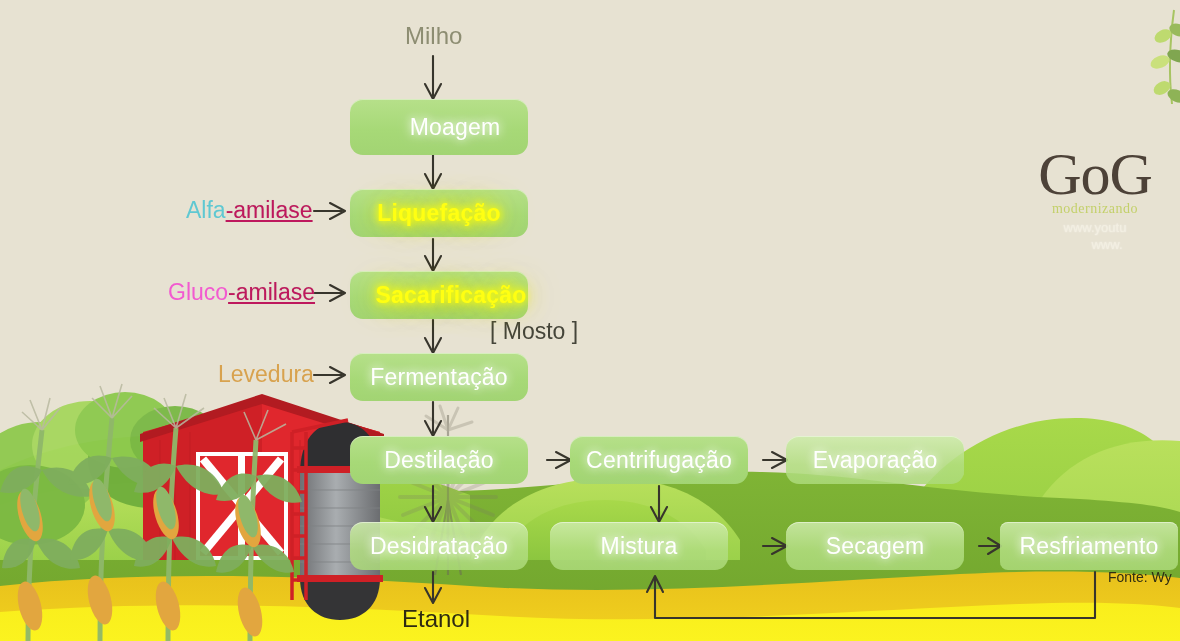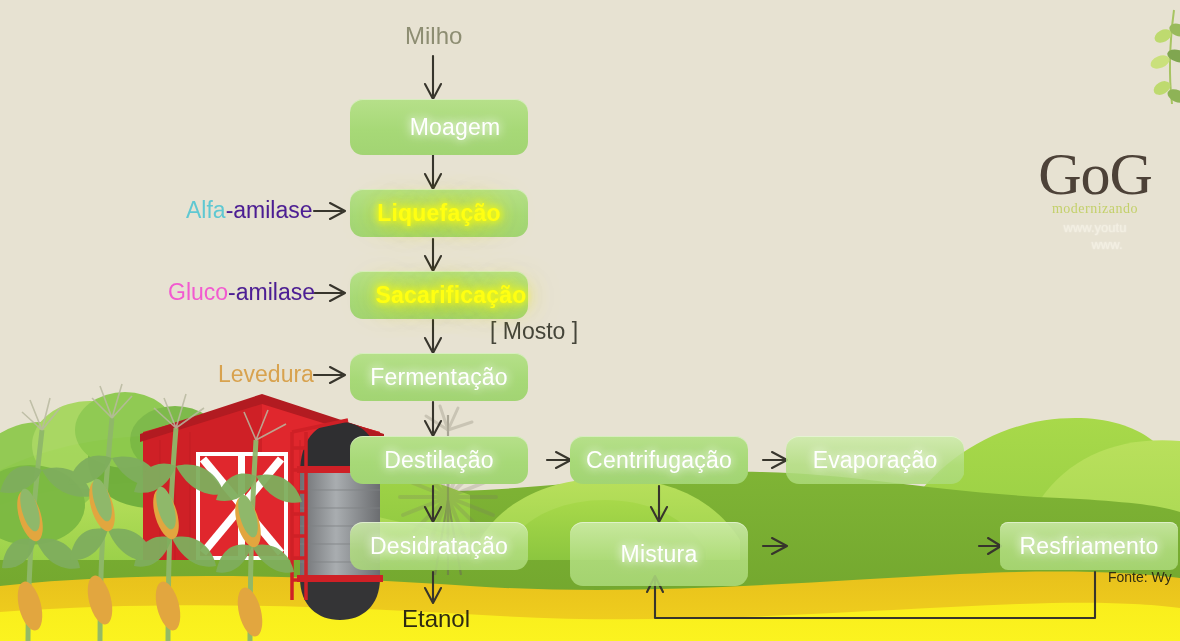--- a/index.html
+++ b/index.html
@@ -43,21 +43,21 @@
 
   
   .sidelabel{
     position:absolute;
     font-size:23px;
     white-space:nowrap;
     text-align:right;
   }
   .sidelabel .hl-cyan{color:#5fc8d2;}
   .sidelabel .hl-pink{color:#f25ad0;}
-  .sidelabel .dim{color:#4c1d95;text-shadow:0 0 1px #cfcab7;}
+  .sidelabel .dim{color:#be185d;text-shadow:0 0 1px #cfcab7;text-decoration:underline;}
   .sidelabel.levedura{color:#d8a24e;}
 
   .plainlabel{
     position:absolute;
     font-size:24px;
     color:#8d8d72;
     white-space:nowrap;
   }
   .mosto{
     position:absolute;
@@ -405,24 +405,27 @@
   </div>
 
   <div class="node translucent" style="left:786px;top:436px;width:178px;height:48px;">
     <span>Evaporação</span>
   </div>
 
   <div class="node translucent" style="left:350px;top:522px;width:178px;height:48px;">
     <span>Desidratação</span>
   </div>
 
-  <div class="node translucent" style="left:570px;top:522px;width:178px;height:64px;">
+  <div class="node translucent" style="left:550px;top:522px;width:178px;height:48px;">
     <span>Mistura</span>
   </div>
 
+  <div class="node translucent" style="left:786px;top:522px;width:178px;height:48px;">
+    <span>Secagem</span>
+  </div>
 
   <div class="node translucent" style="left:1000px;top:522px;width:178px;height:48px;border-radius:8px;">
     <span>Resfriamento</span>
   </div>
 
   <div class="brand">
     <div class="logo">GoG</div>
     <div class="tag">modernizando</div>
     <div class="url">www.youtu</div>
     <div class="url url2">www.</div>

